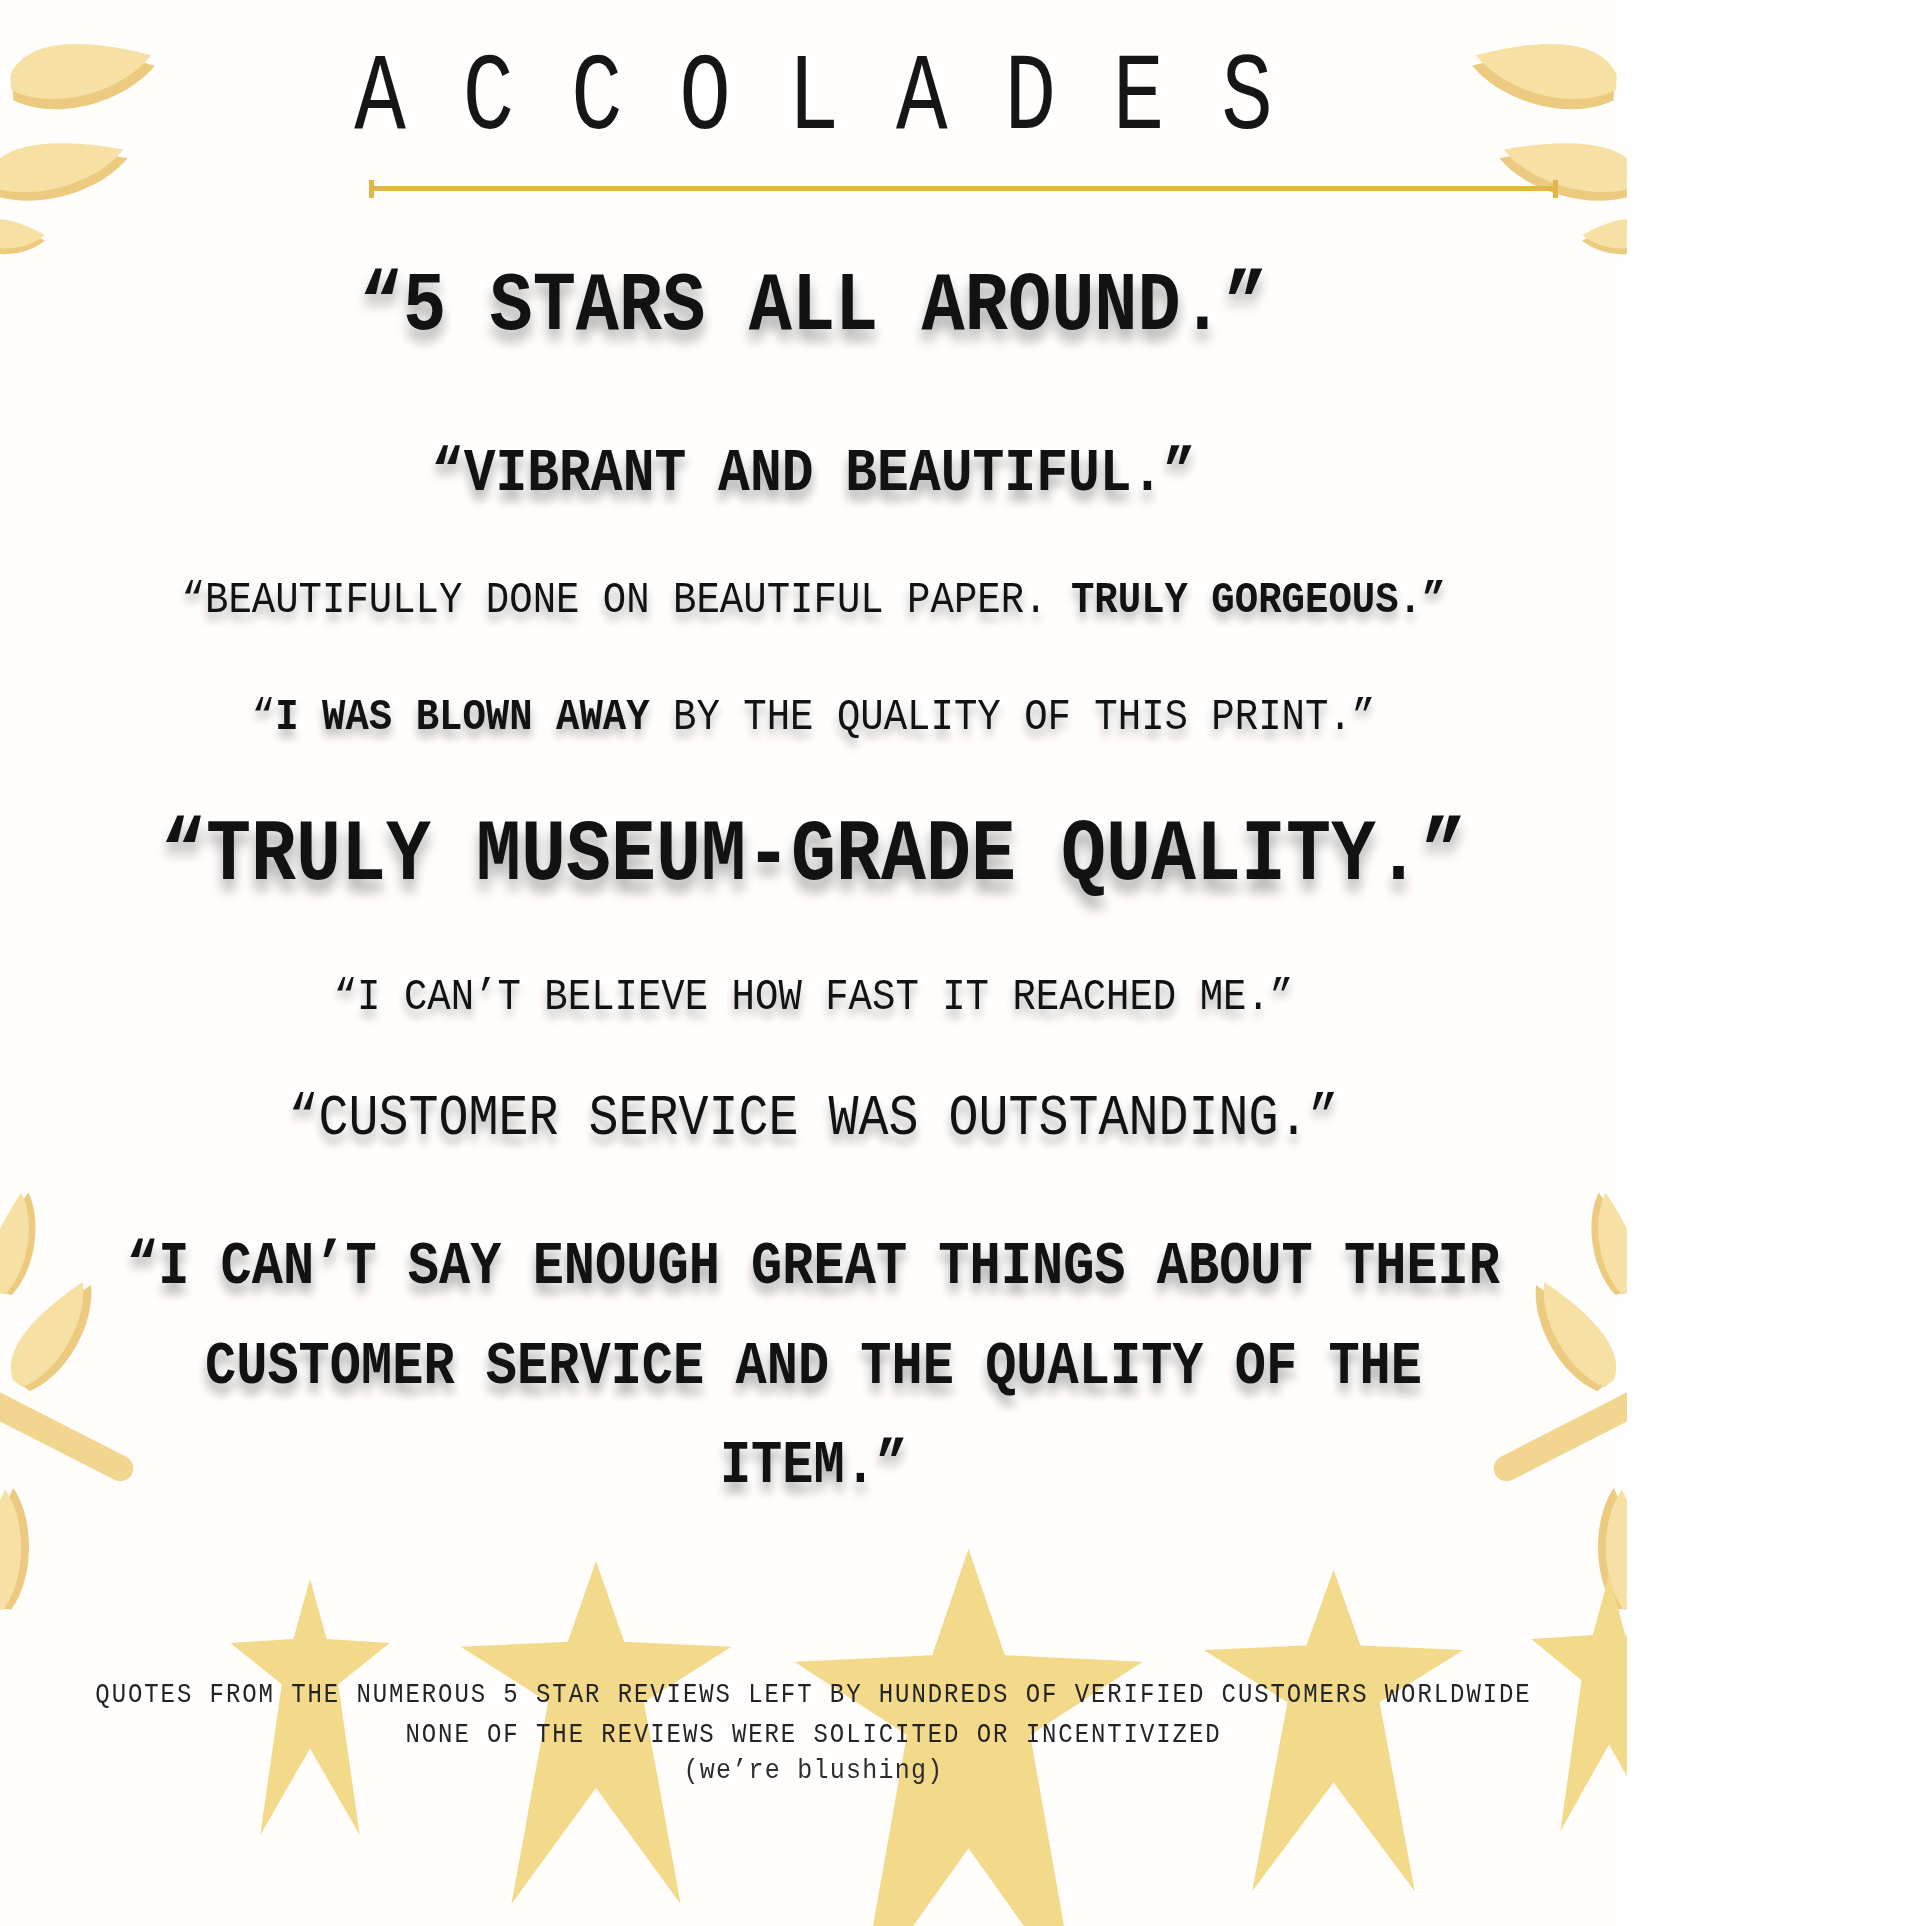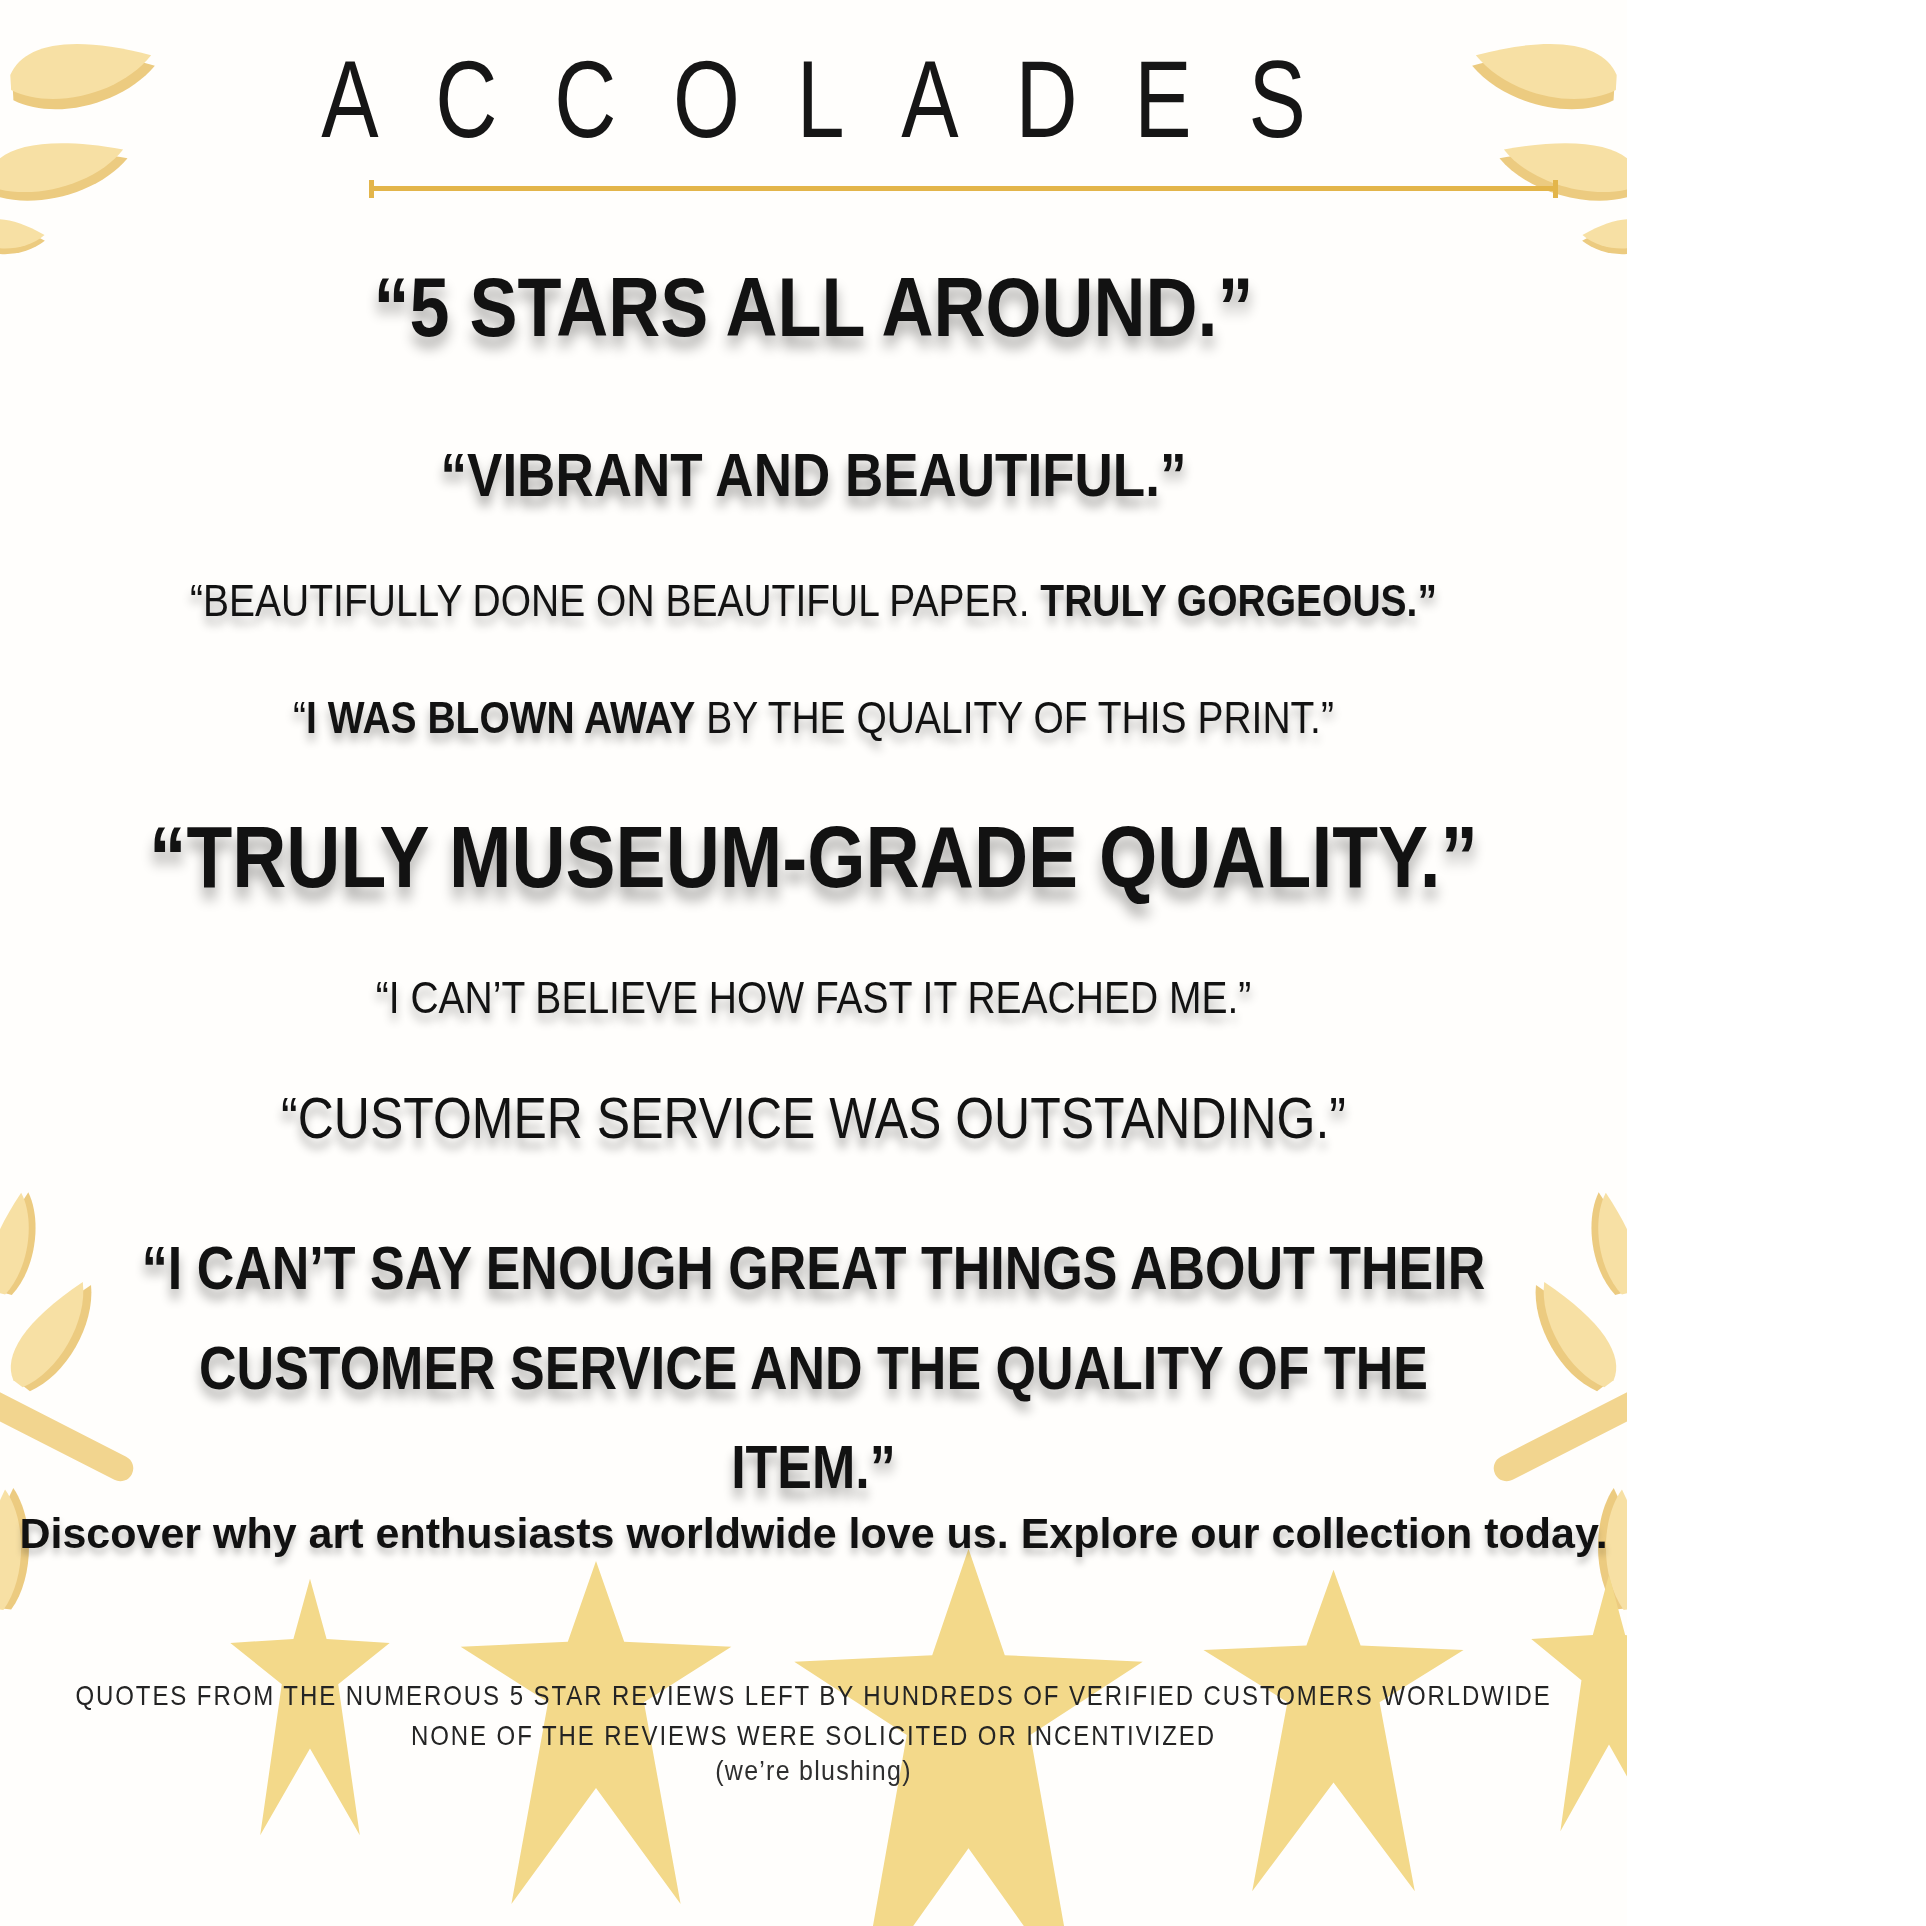--- a/index.html
+++ b/index.html
@@ -1,19 +1,19 @@
 <!DOCTYPE html>
 <html style="font-size:11.5px"><head>
 <meta charset="utf-8">
 <style>
   html,body { margin:0; padding:0; background:#ffffff; }
   .canvas {
     position:relative; width:1627px; height:1926px;
     background:#fffefc; overflow:hidden;
-    font-family:Liberation Sans, sans-serif;
+    font-family:Liberation Mono, monospace;
     color:#141414;
   }
   
   .leaf, .star { position:absolute; z-index:1; }
   .stem {
     position:absolute; z-index:1; background:#f2d58f; border-radius:17px;
   }
   .star polygon { fill:#f3d98a; }
   .s1 { left:227px;  top:1575px; width:166px; height:264px; }
   .s2 { left:455px;  top:1556px; width:282px; height:353px; }
@@ -176,20 +176,19 @@
   <p class="quote q6"><span>“I CAN’T BELIEVE HOW FAST IT REACHED ME.”</span><span class="b"></span><span></span></p>
 
   <p class="quote q7"><span>“CUSTOMER SERVICE WAS OUTSTANDING.”</span><span class="b"></span><span></span></p>
 
   <div class="quote q8">
     <div>“I CAN’T SAY ENOUGH GREAT THINGS ABOUT THEIR</div>
     <div>CUSTOMER SERVICE AND THE QUALITY OF THE</div>
     <div>ITEM.”</div>
   </div>
 
-  <p class="cta">Discover why art enthusiasts worldwide love us. Explore our collection today.</p>
 
   <p class="fine fine1">QUOTES FROM THE NUMEROUS 5 STAR REVIEWS LEFT BY HUNDREDS OF VERIFIED CUSTOMERS WORLDWIDE</p>
   <p class="fine fine2">NONE OF THE REVIEWS WERE SOLICITED OR INCENTIVIZED</p>
   <p class="fine blush">(we’re blushing)</p>
 
 </div>
 
 
 </body></html>

